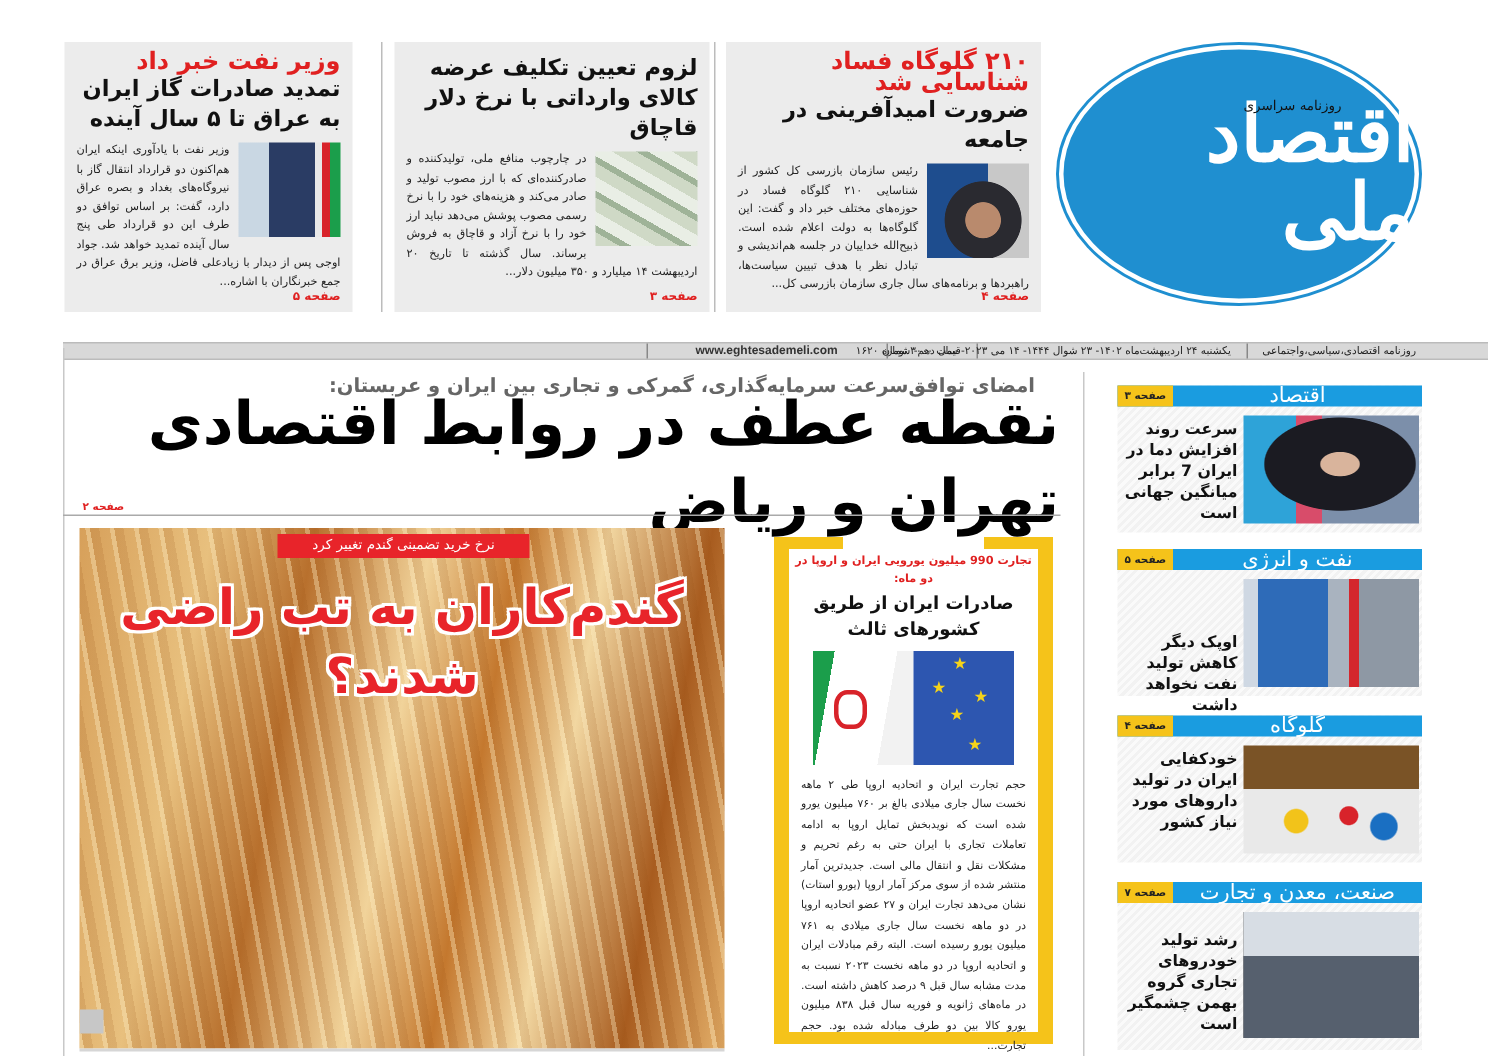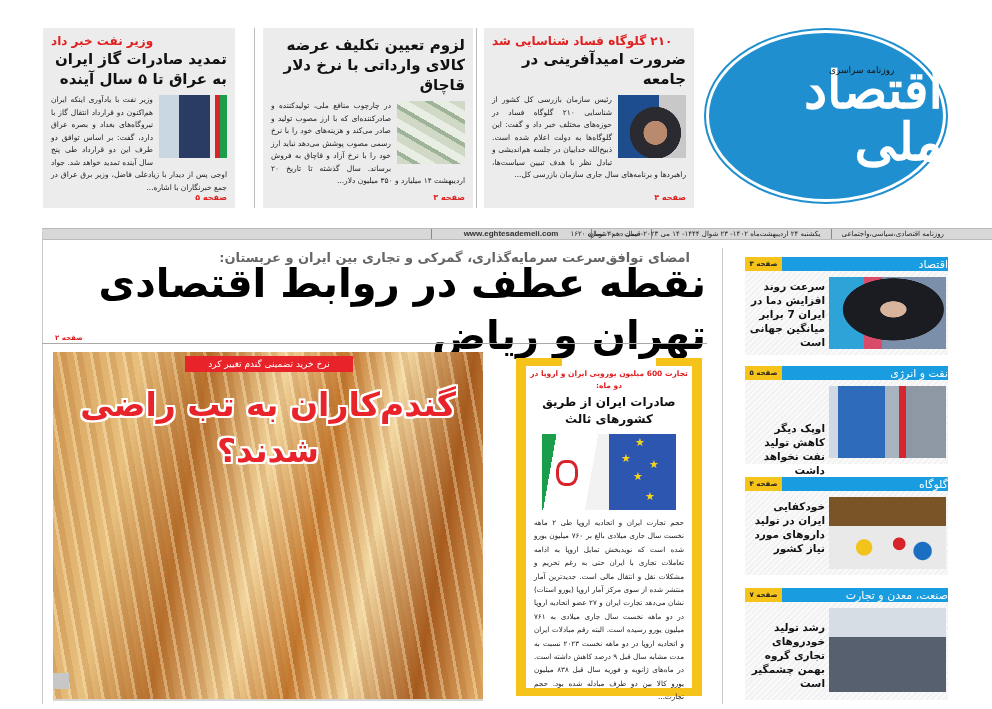--- a/index.html
+++ b/index.html
@@ -4,21 +4,21 @@
 <style>
   * { box-sizing: border-box; margin: 0; padding: 0; }
   html, body { width: 992px; height: 709px; background: #ffffff; overflow: hidden; }
   body { position: relative; font-family: "DejaVu Sans", sans-serif; direction: rtl; color: #111; }
 
   
   .teaser {
     position: absolute; top: 28px; height: 180px; background: #ececec;
     padding: 6px 8px; overflow: hidden;
   }
-  .teaser .kicker { color: #e02020; font-size: 12px; font-weight: bold; text-align: left; line-height: 14px; }
+  .teaser .kicker { color: #e02020; font-size: 16px; font-weight: bold; text-align: right; line-height: 14px; }
   .teaser .headline { font-size: 15px; font-weight: bold; line-height: 20px; text-align: right; margin-top: 1px; color: #111; }
   .teaser .body { margin-top: 5px; font-size: 7.5px; line-height: 12.5px; color: #222; text-align: justify; }
   .teaser .photo { float: right; width: 68px; height: 63px; margin-left: 6px; margin-top: 1px; }
   .teaser .page-ref { position: absolute; right: 8px; bottom: 6px; color: #e02020; font-size: 8px; font-weight: bold; }
   .vsep { position: absolute; top: 28px; height: 180px; width: 1px; background: #bcbcbc; }
 
   
   .logo {
     position: absolute; left: 706px; top: 30px; width: 240px; height: 172px;
     border-radius: 50%; background: #1f8fd0; border: 3px solid #fff;
@@ -79,21 +79,21 @@
   .trade .flag-ir .emblem { position: absolute; left: 14px; top: 26px; width: 22px; height: 26px; border: 3px solid #d8232a; border-radius: 40%; }
   .trade .flag-eu { width: 50%; background: #2d56b0; position: relative; color: #f5d31a; font-size: 11px; }
   .trade .flag-eu span { position: absolute; }
   .trade .body { font-size: 7.2px; line-height: 13.4px; color: #222; text-align: justify; margin-top: 6px; padding: 0 4px; }
   .trade .page-ref { text-align: center; color: #e02020; font-size: 8px; font-weight: bold; margin-top: 4px; }
 
   
   .rcol-rule { position: absolute; left: 722px; top: 248px; width: 1px; height: 456px; background: #c8c8c8; }
   .section { position: absolute; left: 745px; width: 203px; background: repeating-linear-gradient(135deg, #fafafa 0 2px, #f2f2f2 2px 4px); }
   .section .head { height: 14px; background: #1a9ce0; display: flex; align-items: center; }
-  .section .head .title { flex: 1; color: #fff; font-size: 11px; }
+  .section .head .title { flex: 1; text-align: center; color: #fff; font-size: 14px; }
   .section .head .page { width: 37px; height: 14px; background: #f5c31a; color: #222; font-size: 7px; font-weight: bold; text-align: center; line-height: 14px; }
   .section .content { position: relative; height: 84px; }
   .section .photo { position: absolute; right: 2px; top: 6px; width: 117px; height: 72px; }
   .section .headline { position: absolute; left: 0; width: 80px; font-size: 10.5px; font-weight: bold; line-height: 14px; text-align: right; color: #111; }
 
   .photo-minister { background: linear-gradient(90deg, #c9d7e3 0 30%, #2a3c64 30% 75%, #e8e8e8 75% 82%, #d8232a 82% 90%, #1b9e4b 90%); }
   .photo-official { background: radial-gradient(ellipse at 55% 60%, #b98a6d 0 22%, #2a2a30 23% 48%, transparent 49%), linear-gradient(90deg, #1e4d8e 0 60%, #c8c8c8 60%); }
   .photo-dollars { background: repeating-linear-gradient(30deg, #cfd9c6 0 8px, #9fb398 8px 12px, #e9eee5 12px 20px); }
   .photo-woman { background: radial-gradient(ellipse at 55% 45%, #d9b49c 0 14%, #1b1b22 15% 55%, transparent 56%), linear-gradient(90deg, #2ea3d8 0 30%, #d84c6a 30% 45%, #7c8faa 45%); }
   .photo-opec { background: linear-gradient(90deg, #cfd8e3 0 8%, #2e6bb8 8% 48%, #a9b3bf 48% 60%, #d4262c 60% 66%, #8e98a4 66%); }
@@ -157,21 +157,21 @@
 <div class="wheat">
   <div class="stalks"></div>
   <div class="tag">نرخ خرید تضمینی گندم تغییر کرد</div>
   <div class="title">گندم‌کاران به تب راضی شدند؟</div>
   <div class="corner"></div>
 </div>
 
 <div class="trade">
   <div class="topbar-l"></div>
   <div class="topbar-r"></div>
-  <div class="kicker">تجارت 600 میلیون یورویی ایران و اروپا در دو ماه:</div>
+  <div class="kicker">تجارت 990 میلیون یورویی ایران و اروپا در دو ماه:</div>
   <div class="headline">صادرات ایران از طریق کشورهای ثالث</div>
   <div class="flags">
     <div class="flag-ir">
         <div class="emblem"></div>
       </div>
     <div class="flag-eu">
       <span style="left:26px;top:2px;">★</span>
       <span style="left:12px;top:18px;">★</span>
       <span style="left:24px;top:36px;">★</span>
       <span style="left:40px;top:24px;">★</span>

